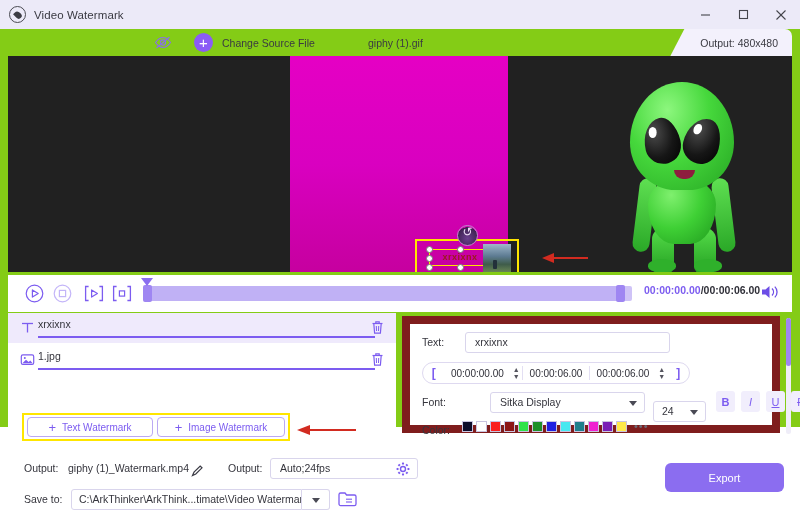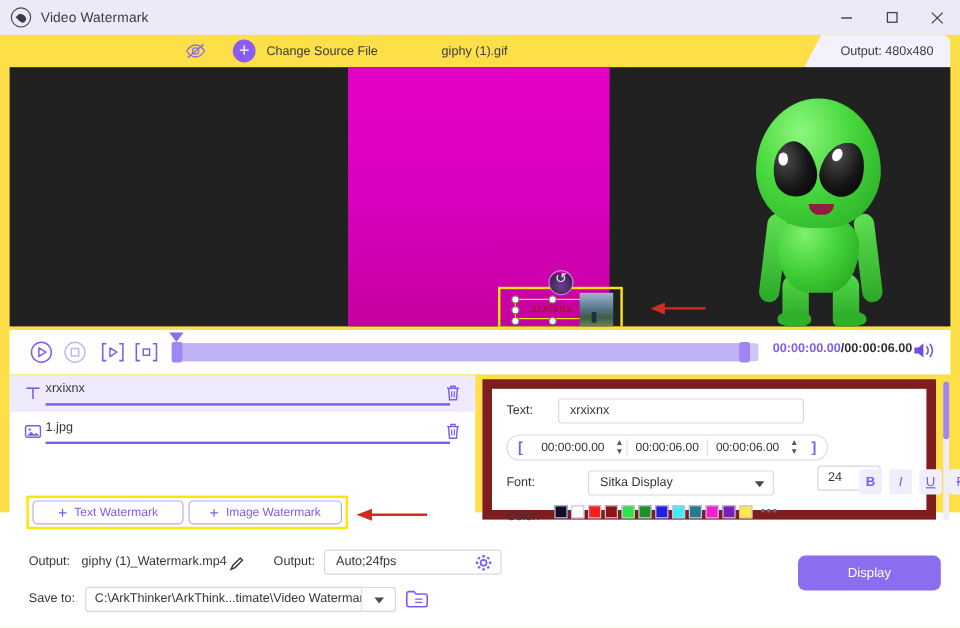--- a/index.html
+++ b/index.html
@@ -5,21 +5,21 @@
   * { box-sizing: border-box; margin: 0; padding: 0; }
   html, body {
     width: 800px; height: 523px;
     font-family: "Liberation Sans", sans-serif;
     background: #ffffff;
     overflow: hidden;
   }
   #app {
     position: relative;
     width: 800px; height: 427px;
-    background: #fde047;
+    background: #84cc16;
   }
 
   
   .titlebar {
     position: absolute; left: 0; top: 0; width: 800px; height: 29px;
     background: #eceaf8;
     display: flex; align-items: center;
   }
   .logo-mark {
     width: 17px; height: 17px; margin-left: 9px;
@@ -283,23 +283,23 @@
   .spin { width: 12px; display: flex; flex-direction: column; align-items: center; gap: 2px; color: #55555f; }
   .spin i { font-style: normal; font-size: 7px; line-height: 5px; }
   .sep { width: 1px; height: 14px; background: #e3dff3; }
 
   .font-sel {
     position: absolute; left: 80px; top: 68px; width: 155px; height: 21px;
     border: 1px solid #d9d5ec; border-radius: 3px; background: #fff;
     font-size: 10.5px; color: #35353d; padding-left: 9px; line-height: 19px;
   }
   .size-sel {
-    position: absolute; left: 243px; top: 64px; width: 53px; height: 21px;
+    position: absolute; left: 243px; top: 77px; width: 53px; height: 21px;
     border: 1px solid #d9d5ec; border-radius: 3px; background: #fff;
-    font-size: 10.5px; color: #35353d; padding-left: 8px; line-height: 19px; margin-left: 28px;
+    font-size: 10.5px; color: #35353d; padding-left: 8px; line-height: 19px;
   }
   .caret {
     position: absolute; right: 7px; top: 8px;
     border-left: 4px solid transparent; border-right: 4px solid transparent;
     border-top: 5px solid #4a4a55;
   }
   .style-btns { position: absolute; left: 306px; top: 67px; display: flex; gap: 6px; }
   .sbtn {
     width: 19px; height: 21px; background: #f1eefc; border-radius: 3px;
     color: #7c5cf0; font-size: 11px; display: flex; align-items: center; justify-content: center;
@@ -644,16 +644,16 @@
       <span class="caret" style="right:9px;top:8px;"></span>
     </div>
     <div class="folder-btn">
       <svg width="19" height="16" viewBox="0 0 19 16">
           <path d="M1 3.5 A1.6 1.6 0 0 1 2.6 2 H7 L8.6 4 H16.4 A1.6 1.6 0 0 1 18 5.6 V13 A1.6 1.6 0 0 1 16.4 14.6 H2.6 A1.6 1.6 0 0 1 1 13 Z" fill="none" stroke="currentColor" stroke-width="1.3"></path>
           <line x1="8" y1="8.2" x2="14" y2="8.2" stroke="currentColor" stroke-width="1.1"></line>
           <line x1="8" y1="11" x2="14" y2="11" stroke="currentColor" stroke-width="1.1"></line>
         </svg>
     </div>
 
-    <div class="export-btn">Display</div>
+    <div class="export-btn">Export</div>
   </div>
 
 </div>
 
 </body></html>

